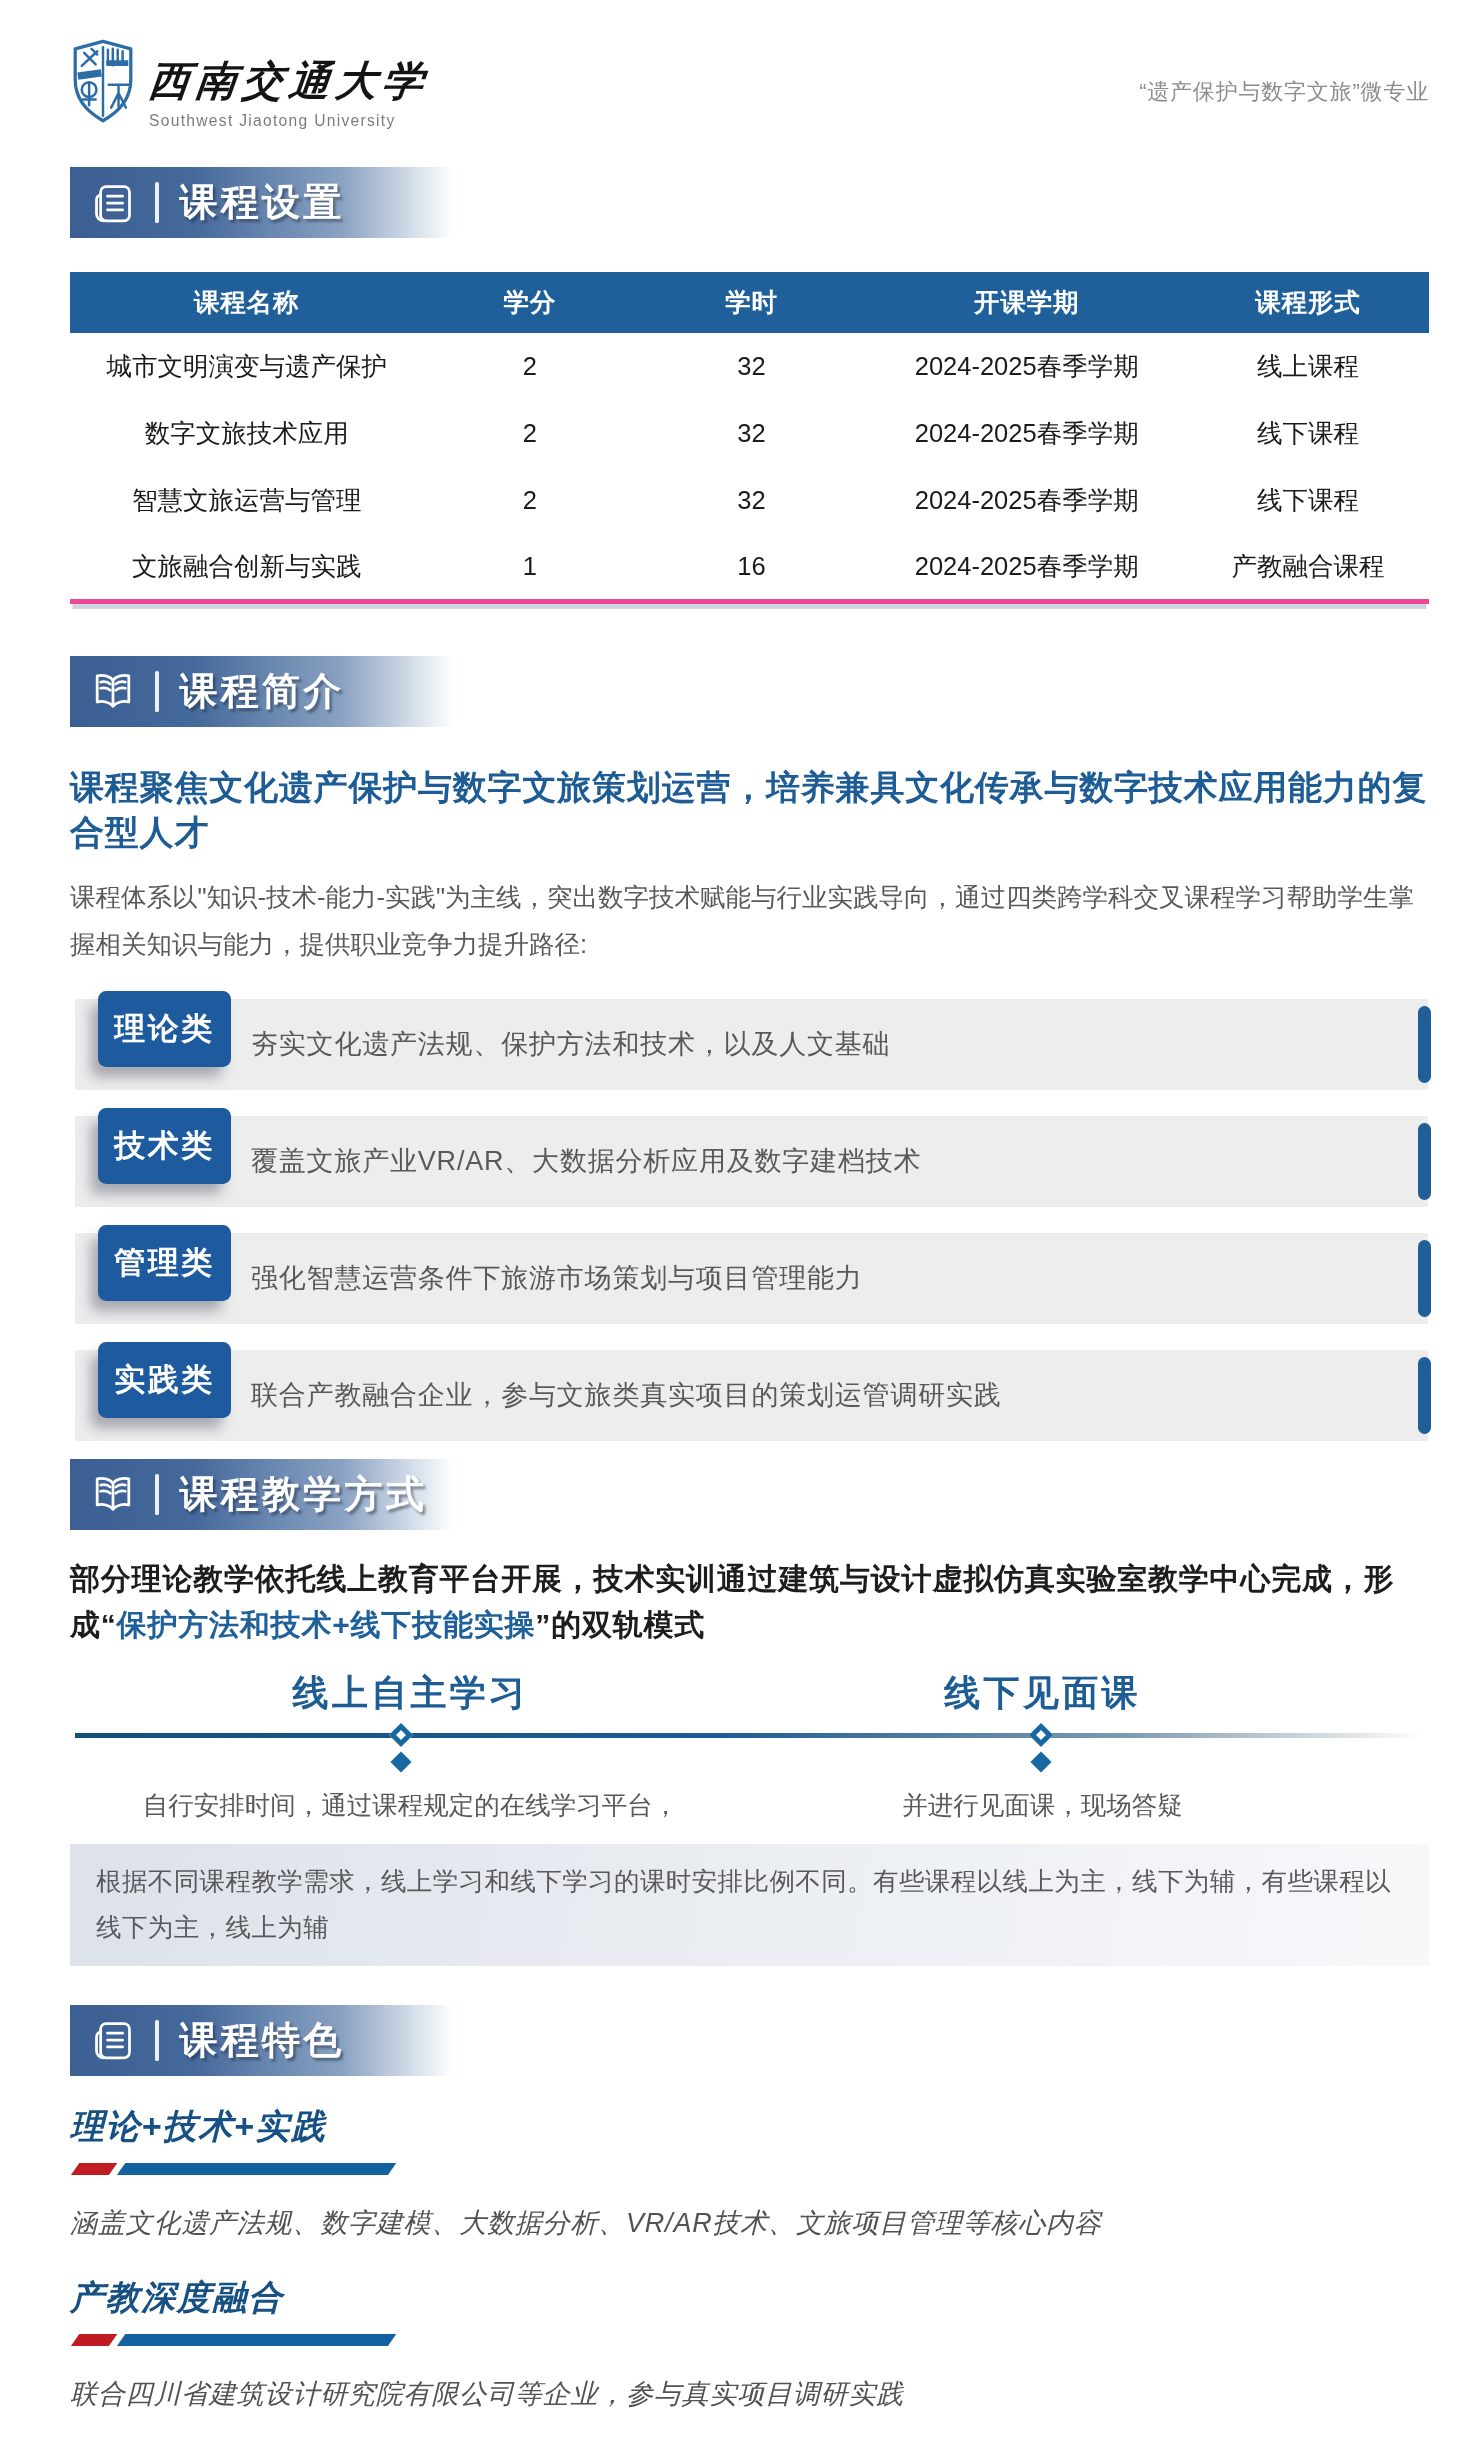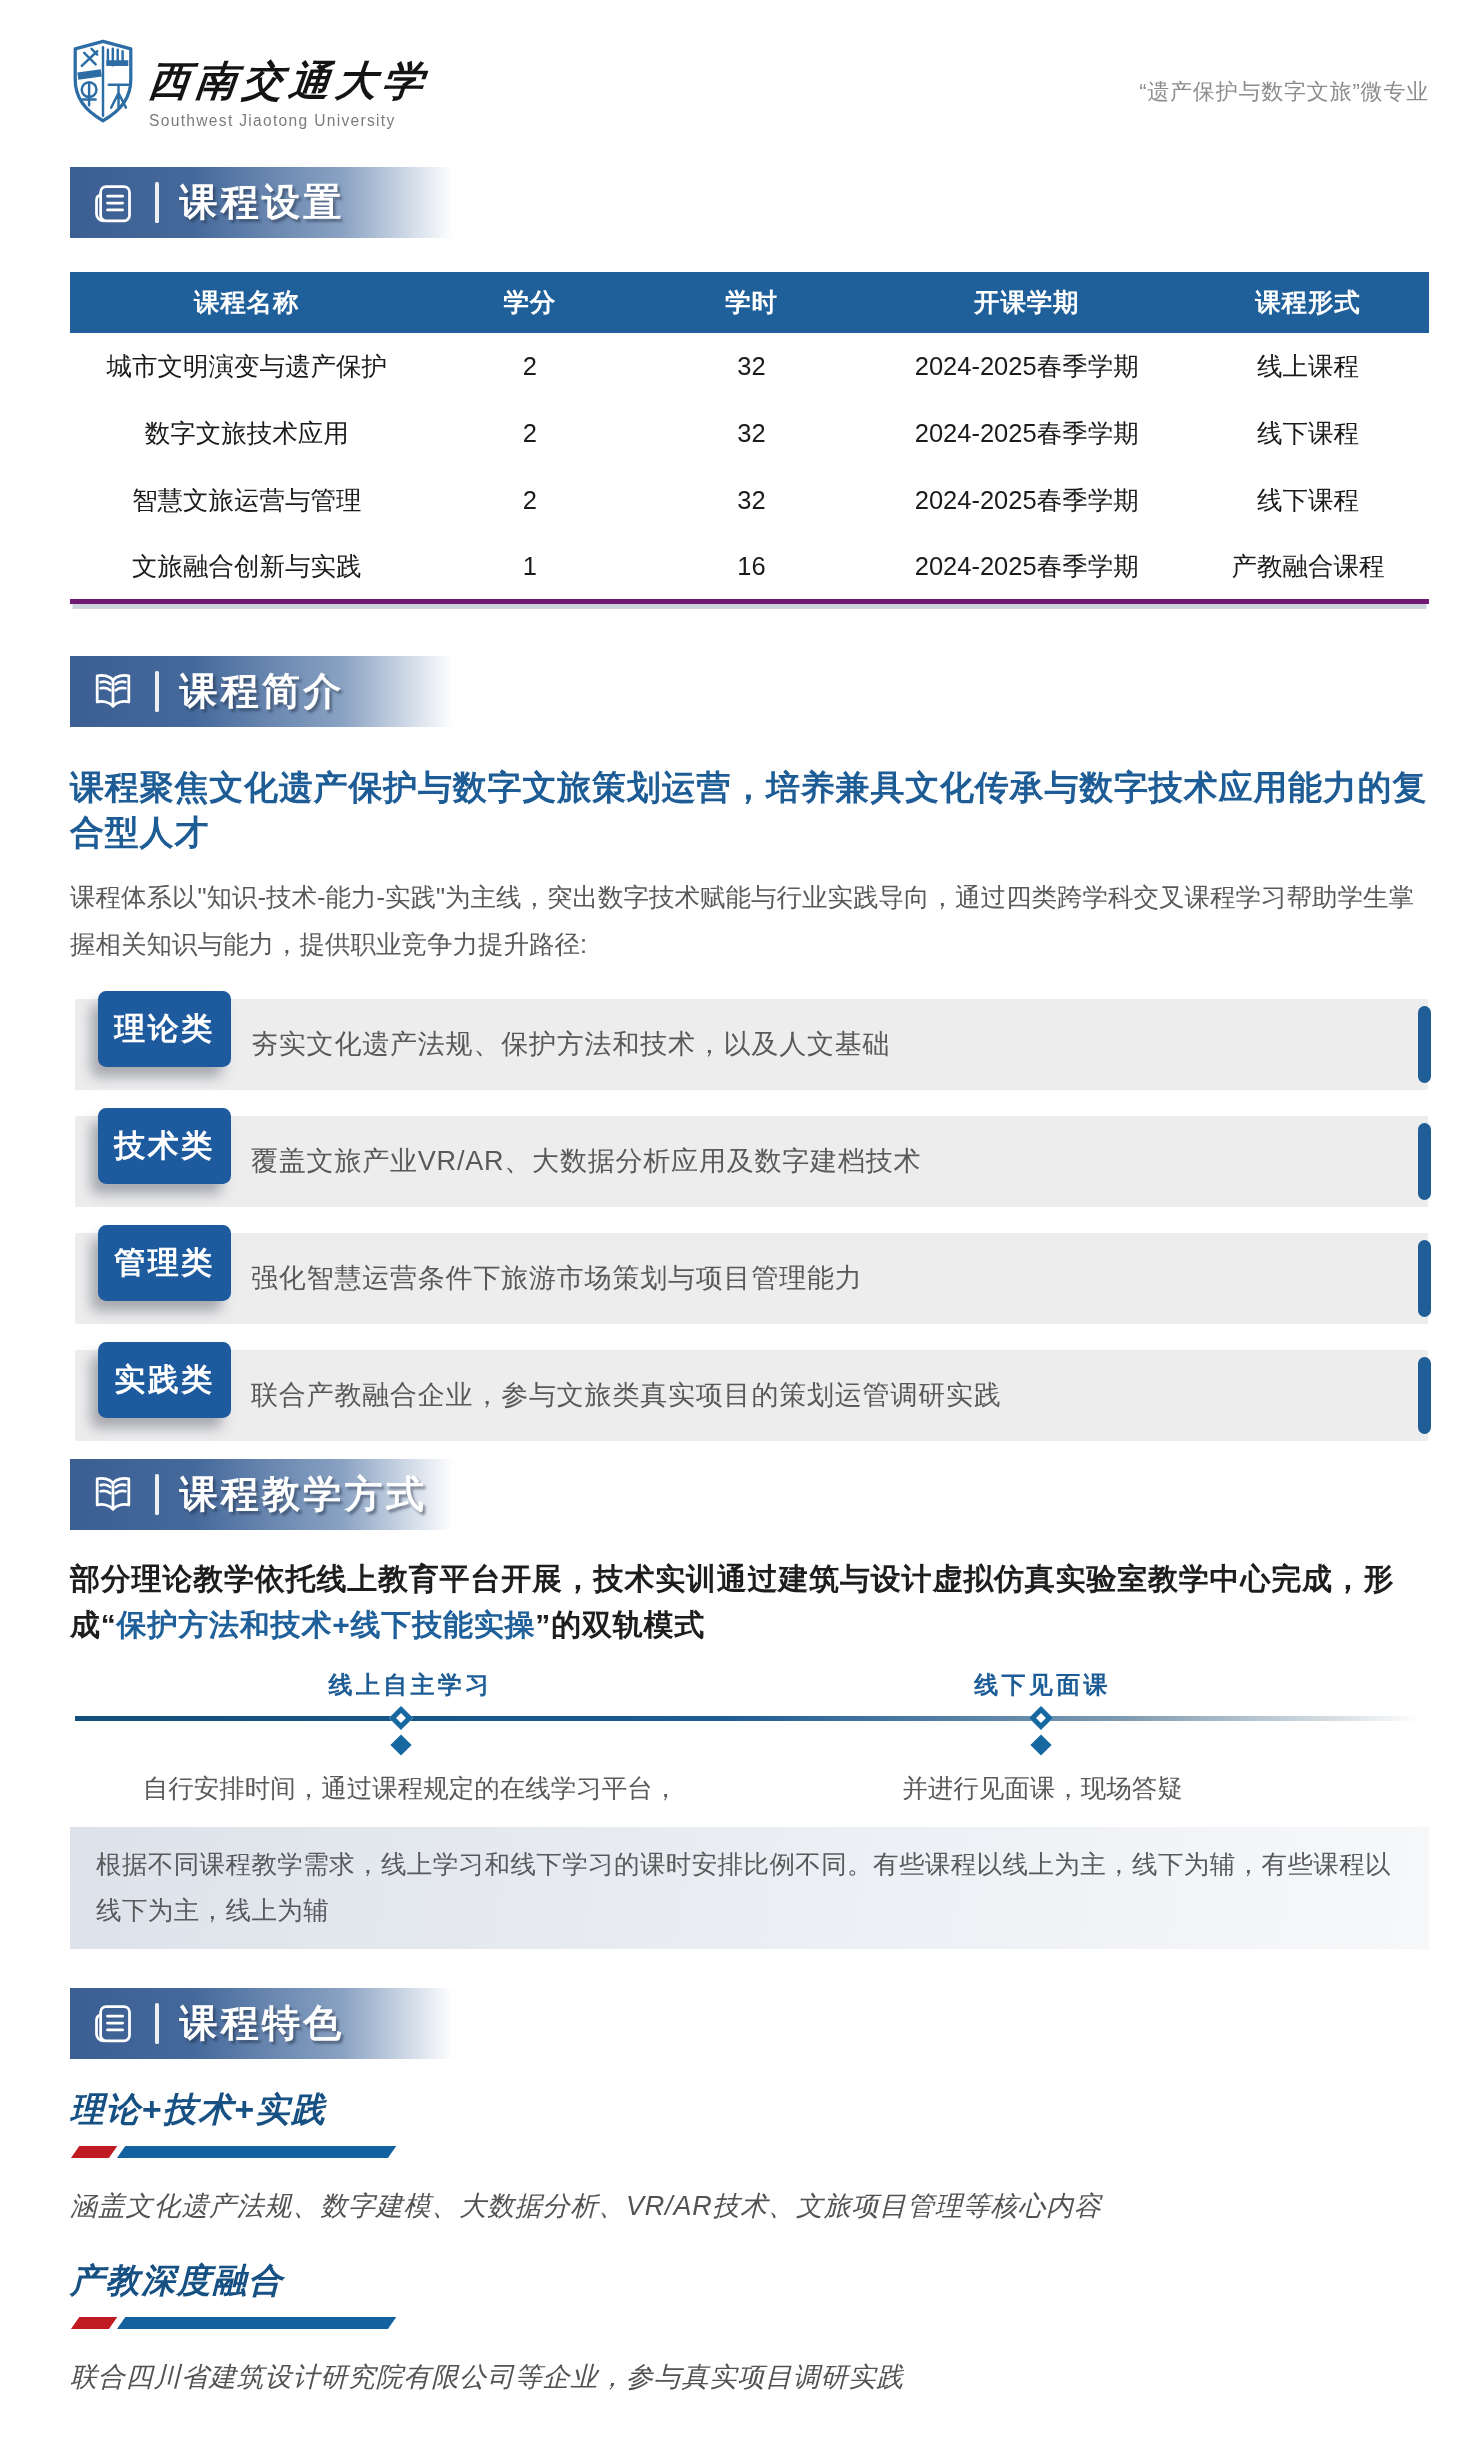--- a/index.html
+++ b/index.html
@@ -28,21 +28,21 @@
                 margin: 0 20px; border-radius: 1.6px; flex: 0 0 auto; }
   .banner-title { font-size: 38px; font-weight: 700; color: #ffffff; letter-spacing: 3.3px;
                   white-space: nowrap; text-shadow: 2.5px 3.3px 2.5px rgba(22,34,56,0.45); }
   .mt-b1 { margin-top: 36px; }
   .mt-b2 { margin-top: 52px; }
   .mt-b3 { margin-top: 8.2px; }
   .mt-b4 { margin-top: 39px; }
 
   
   .course-table { margin: 34px 0 0 70px; width: 1359px; border-collapse: collapse;
-                  border-bottom: 5px solid #701a75; box-shadow: 0 7.4px 0 -2.5px #cdd4db; }
+                  border-bottom: 5px solid #ec4899; box-shadow: 0 7.4px 0 -2.5px #cdd4db; }
   .course-table th { background: #1f609a; color: #ffffff; font-size: 25.5px; font-weight: 700;
                      height: 61px; text-align: center; letter-spacing: 0.8px; }
   .course-table td { font-size: 25.5px; color: #1b1b1b; height: 67px; text-align: center; }
   .col-name { width: 353px; } .col-credit { width: 213px; } .col-hours { width: 230px; }
   .col-term { width: 320px; } .col-form { width: 242px; }
 
   
   .intro-headline { margin: 38px 51px 0 70px; color: #1d5c95; font-size: 34px; font-weight: 700;
                     line-height: 1.34; letter-spacing: 0.8px; }
   .intro-para { margin: 18px 51px 0 70px; color: #58595b; font-size: 25.5px; line-height: 1.85; }
@@ -60,21 +60,21 @@
              box-shadow: -8.2px 11.5px 13px -1.6px rgba(108,112,122,0.55); }
   .cat-text { position: absolute; left: 181px; top: 8.2px; height: 90px; display: flex;
               align-items: center; font-size: 27px; color: #58595b; letter-spacing: 0.8px; }
 
   
   .teach-lead { margin: 26px 51px 0 70px; font-size: 30px; font-weight: 700; color: #1d1d1f;
                 line-height: 1.55; letter-spacing: 0.8px; }
   .teach-lead .hl { color: #1f609a; }
   .tracks-titles { display: flex; margin: 8.2px 0 0 70px; width: 1359px; }
   .t-left { width: 681px; } .t-right { width: 583px; }
-  .track-title { font-size: 24px; font-weight: 700; color: #1d5c95; text-align: center;
+  .track-title { font-size: 36px; font-weight: 700; color: #1d5c95; text-align: center;
                  letter-spacing: 3.3px; padding-top: 11.5px; }
   .timeline { position: relative; margin: 0 0 0 70px; width: 1359px; height: 57px; }
   .timeline-line { position: absolute; top: 15px; left: 5px; right: 6.6px; height: 5.7px;
                    background: linear-gradient(90deg, #11507b 0%, #1d5c95 48%, #7e9ab0 78%,
                                #dfe5e9 95%, rgba(255,255,255,0) 100%); }
   .dmk { position: absolute; top: 17px; width: 0; height: 0; }
   .dmk-1 { left: 331px; } .dmk-2 { left: 971px; }
   .dmk-o { position: absolute; left: 0; top: 0; width: 17px; height: 17px;
            border: 5.7px solid #1767a0; background: #ffffff;
            transform: translate(-50%,-50%) rotate(45deg); }

